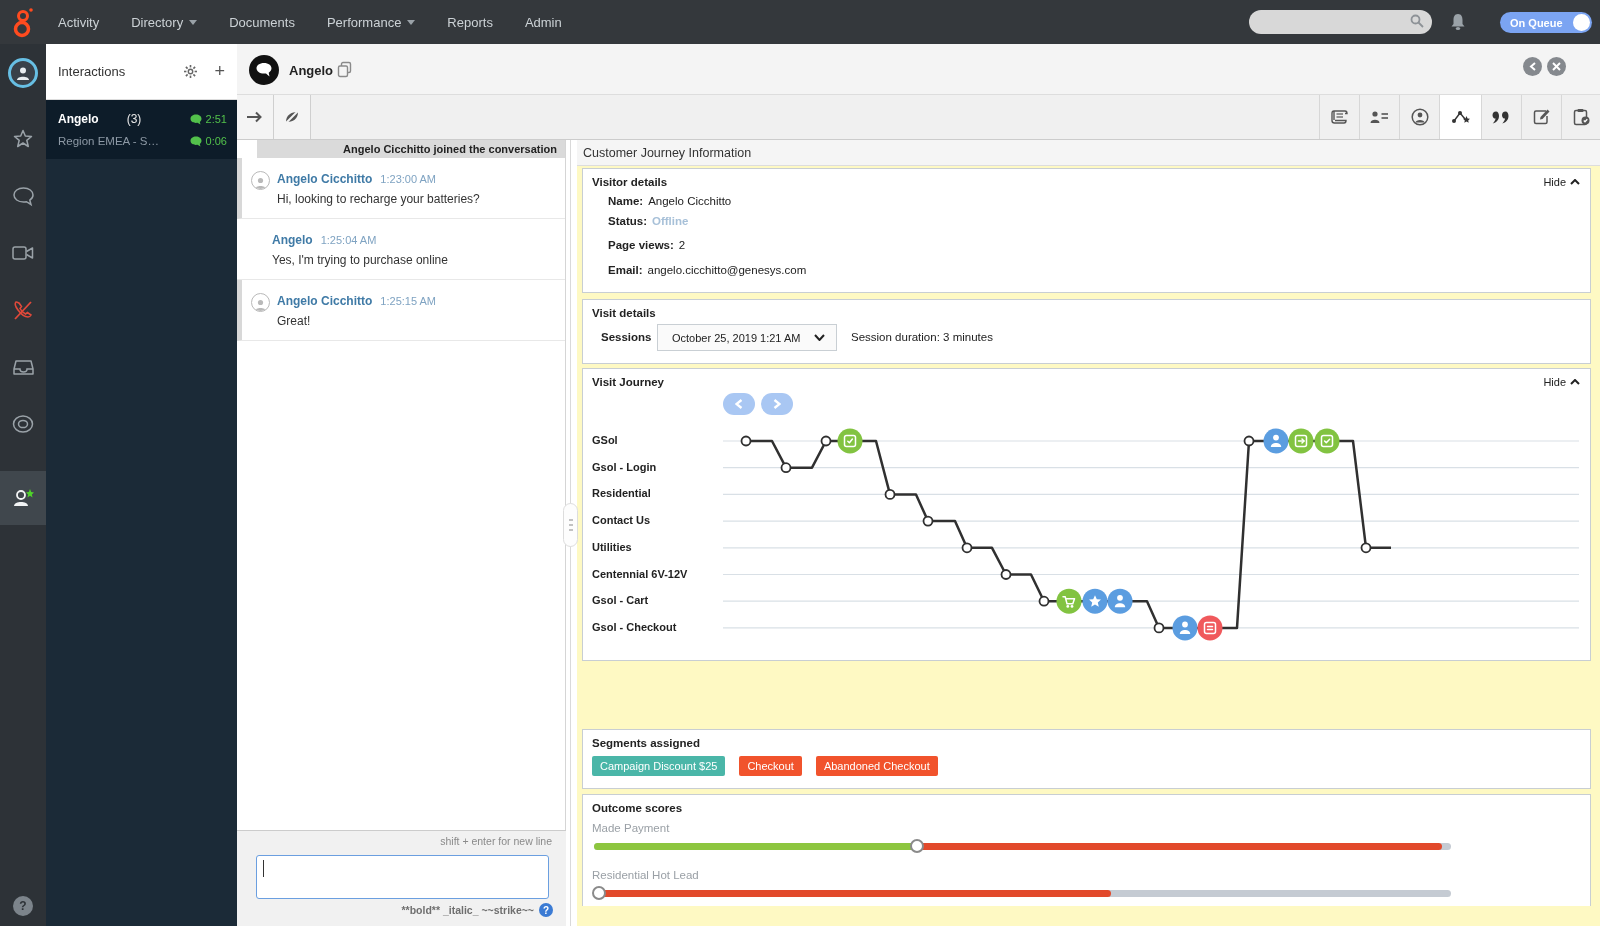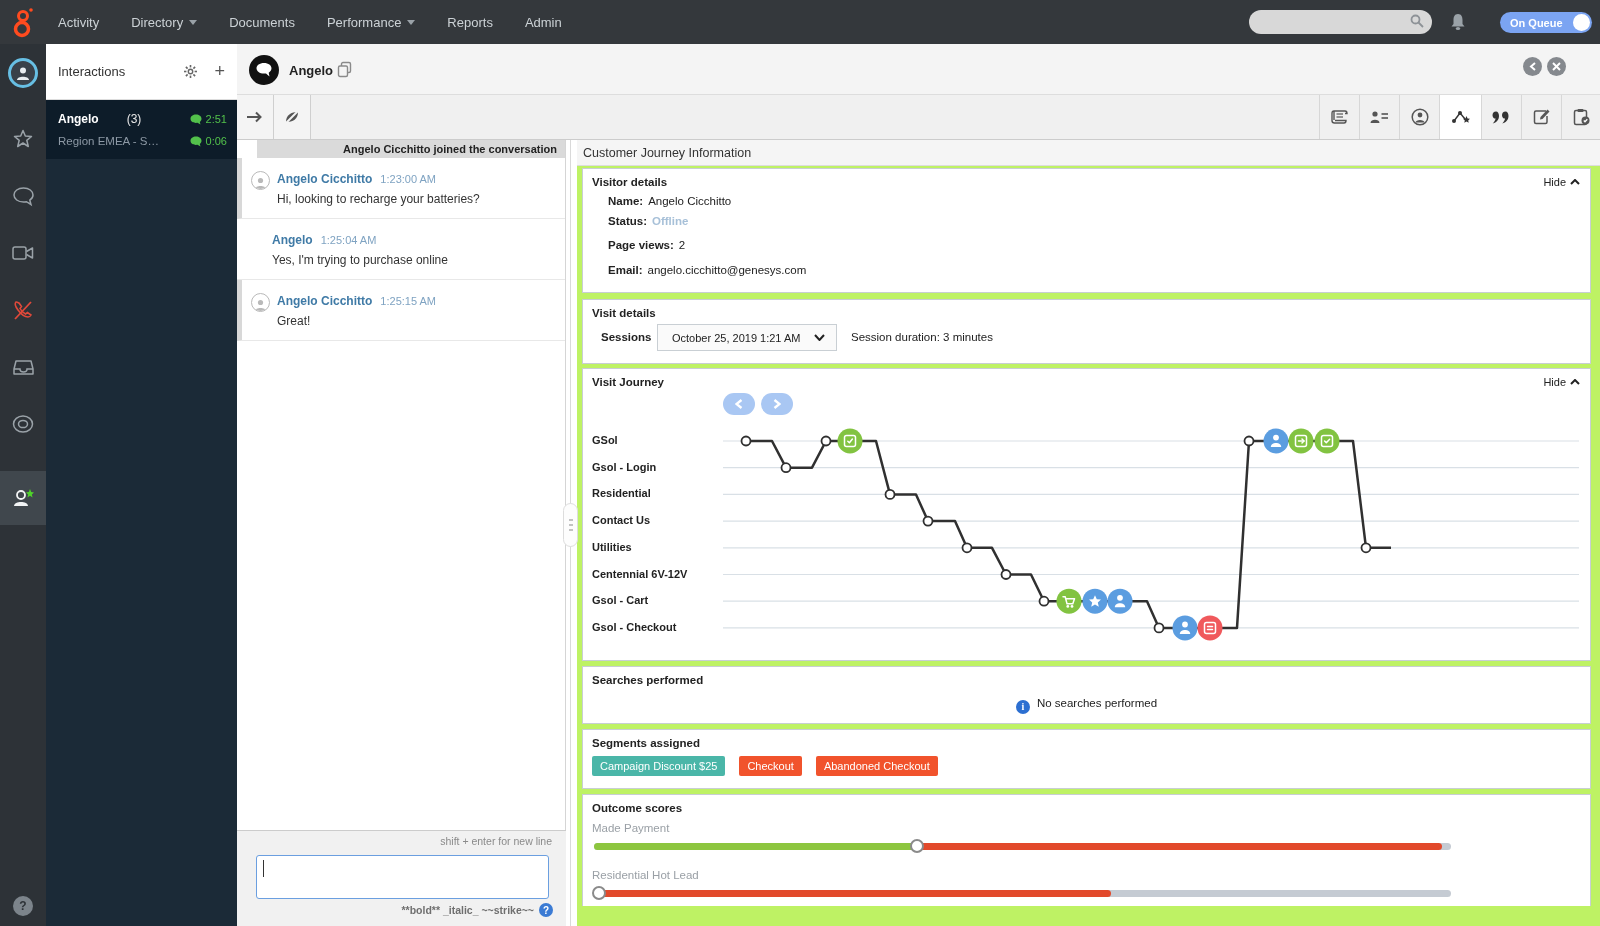--- a/index.html
+++ b/index.html
@@ -68,21 +68,21 @@
   .fake-caret { position:absolute; left:26px; top:29px; width:1px; height:17px; background:#333; }
   .hint-bottom { position:absolute; right:32px; top:73px; color:#6f6f6f; font-size:10.5px; font-weight:bold; }
   .q-circle { position:absolute; right:13px; top:72px; width:14px; height:14px; border-radius:50%; background:#3b7bd4; color:#fff; font-size:10px; font-weight:bold; display:flex; align-items:center; justify-content:center; cursor:pointer; }
 
   
   .splitter-line { position:absolute; left:570px; top:140px; width:1px; height:786px; background:#d9d9d9; }
   .splitter-handle { position:absolute; left:563px; top:503px; width:15px; height:44px; background:#fdfdfd; border:1px solid #ddd; border-radius:8px; display:flex; flex-direction:column; align-items:center; justify-content:center; gap:3px; cursor:col-resize; z-index:5; }
   .splitter-handle i { width:4px; height:2px; background:#c2c2c2; display:block; }
 
   
-  .right-panel { position:absolute; left:577px; top:140px; width:1023px; height:786px; background:#bef264; }
+  .right-panel { position:absolute; left:577px; top:140px; width:1023px; height:786px; background:#fef9c3; }
   .panel-title { height:26px; background:#f5f5f5; border-bottom:1px solid #ddd; font-size:12.5px; color:#333; display:flex; align-items:center; padding-left:6px; }
   .card { position:absolute; left:5px; width:1009px; background:#fff; border:1px solid #c8ced3; }
   .card-h { font-size:11.5px; font-weight:bold; color:#222; position:absolute; left:9px; top:7px; }
   .hide-link { position:absolute; right:10px; top:7px; font-size:11px; color:#222; display:flex; align-items:center; gap:4px; cursor:pointer; }
   .kv { position:absolute; left:25px; font-size:11.5px; color:#222; }
   .kv b { margin-right:5px; }
   .offline { color:#a7c0d8;font-weight:bold; }
   .sess-label { position:absolute; left:18px; top:31px; font-size:11.5px; font-weight:bold; color:#222; }
   .sess-select { position:absolute; left:74px; top:24px; width:180px; height:27px; background:#fafafa; border:1px solid #c9cfd4; font-size:11px; color:#222; display:flex; align-items:center; padding-left:14px; cursor:pointer; }
   .sess-select .chev { margin-left:14px; }
@@ -497,26 +497,20 @@
             <polyline points="1,-2 3,0 1,2" stroke="#fff" fill="none" stroke-width="1.5" stroke-linejoin="round" stroke-linecap="round"></polyline>
           </g>
           <g transform="translate(606,22)">
             <circle cx="0" cy="0" r="12.5" fill="#82c341"></circle>
             <rect x="-5.5" y="-5.5" width="11" height="11" rx="2" stroke="#fff" fill="none" stroke-width="1.5" stroke-linejoin="round" stroke-linecap="round"></rect>
             <polyline points="-2.4,0 -0.7,1.8 2.6,-1.8" stroke="#fff" fill="none" stroke-width="1.5" stroke-linejoin="round" stroke-linecap="round"></polyline>
           </g>
         </svg>
     </div>
 
-    <div class="card" style="top:526px; height:58px">
-      <div class="card-h">Searches performed</div>
-      <div class="searches-empty">
-        <span class="info-i">i</span><span>No searches performed</span>
-      </div>
-    </div>
 
     <div class="card" style="top:589px; height:60px">
       <div class="card-h">Segments assigned</div>
       <div id="segment-badges" class="abs" style="left:9px; top:26px"><span class="badge" style="background: rgb(74, 182, 168);">Campaign Discount $25</span><span class="badge" style="background: rgb(241, 83, 44);">Checkout</span><span class="badge" style="background: rgb(241, 83, 44);">Abandoned Checkout</span></div>
     </div>
 
     <div class="card" style="top:654px; height:112px; border-bottom:none">
       <div class="card-h">Outcome scores</div>
       <div class="outcome-label" style="top:27px">Made Payment</div>
       <div class="outcome-track" style="top:48px">

